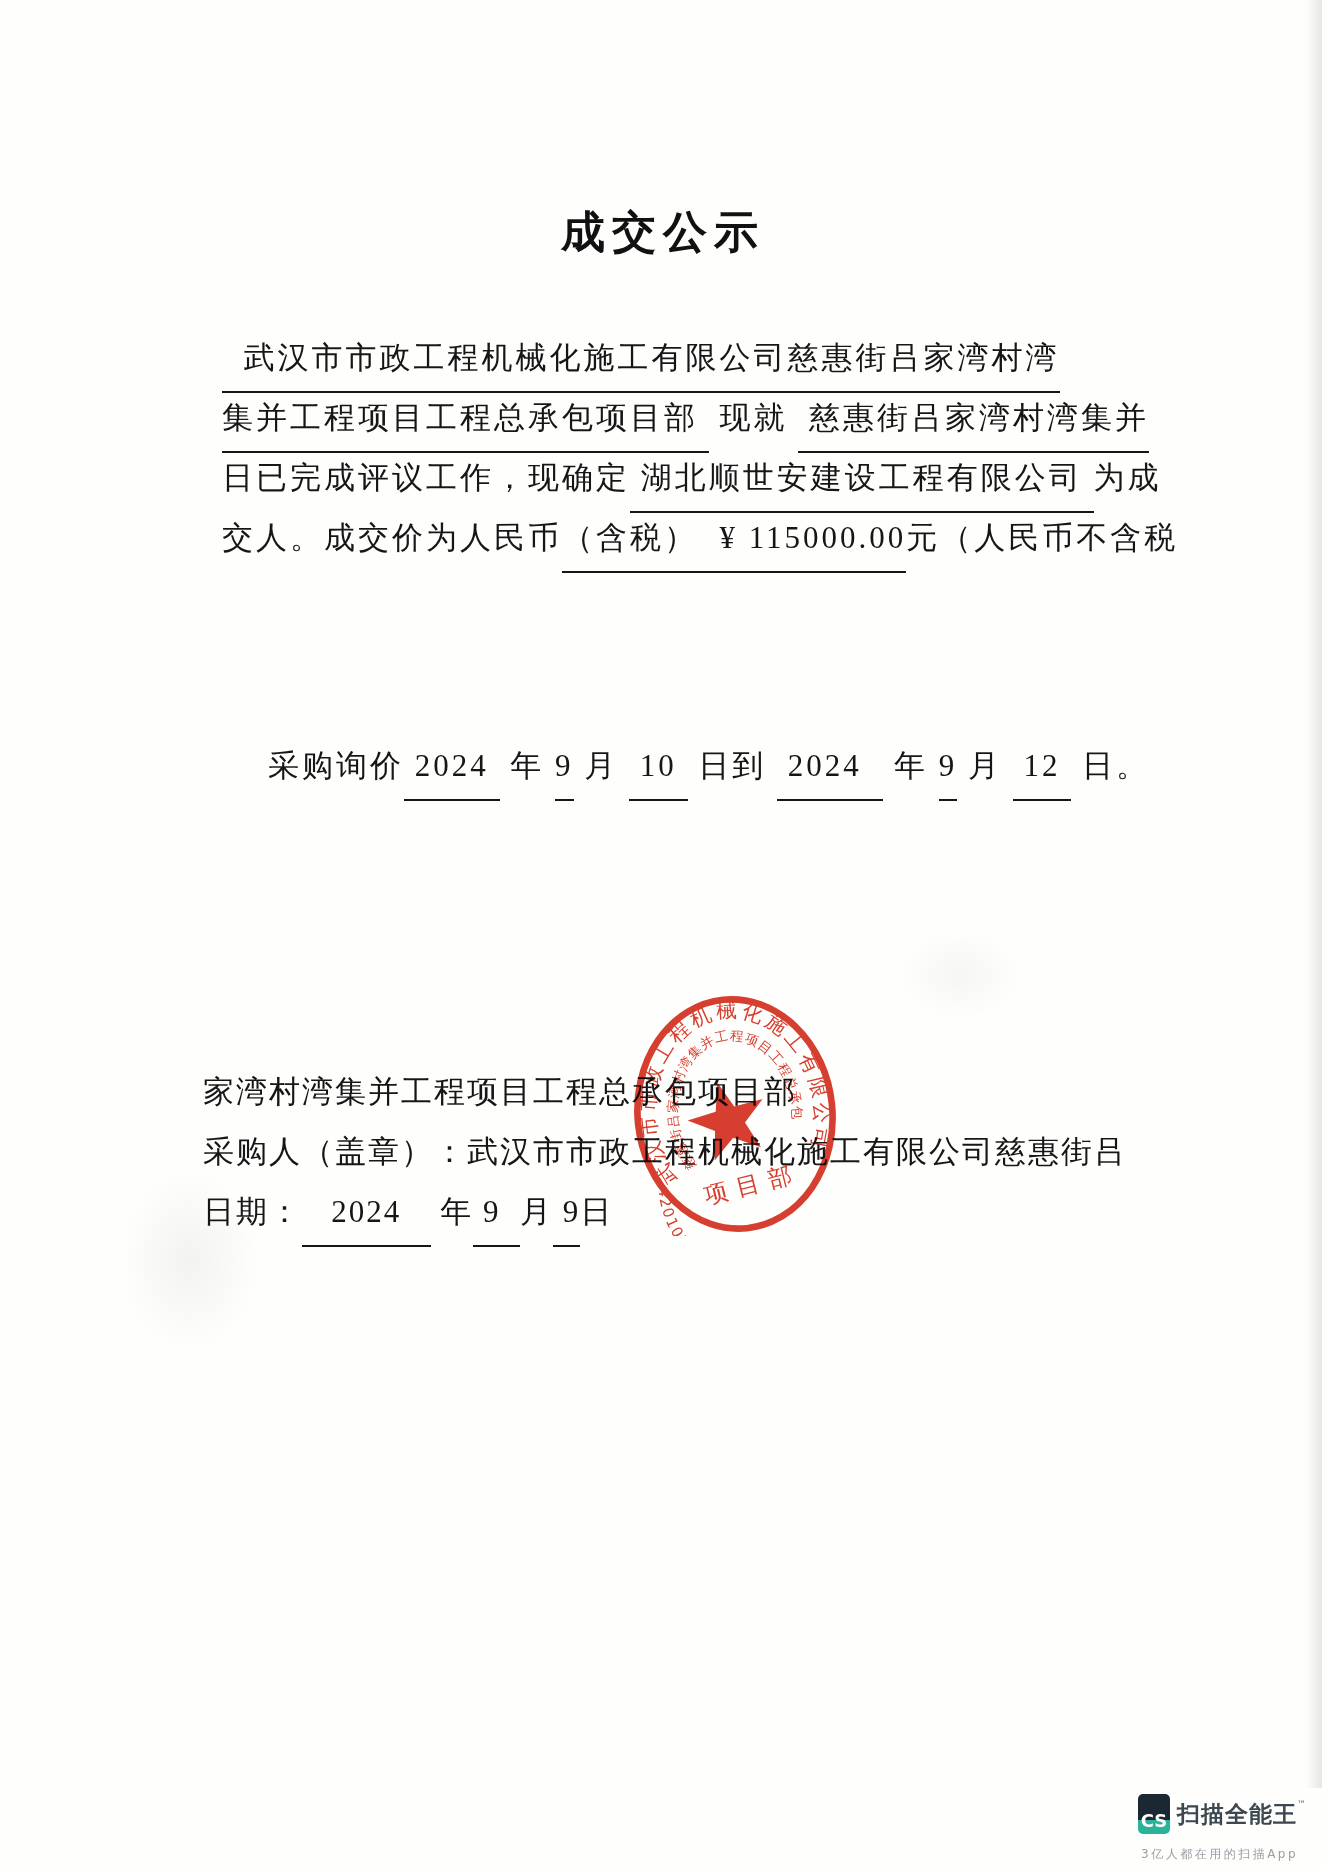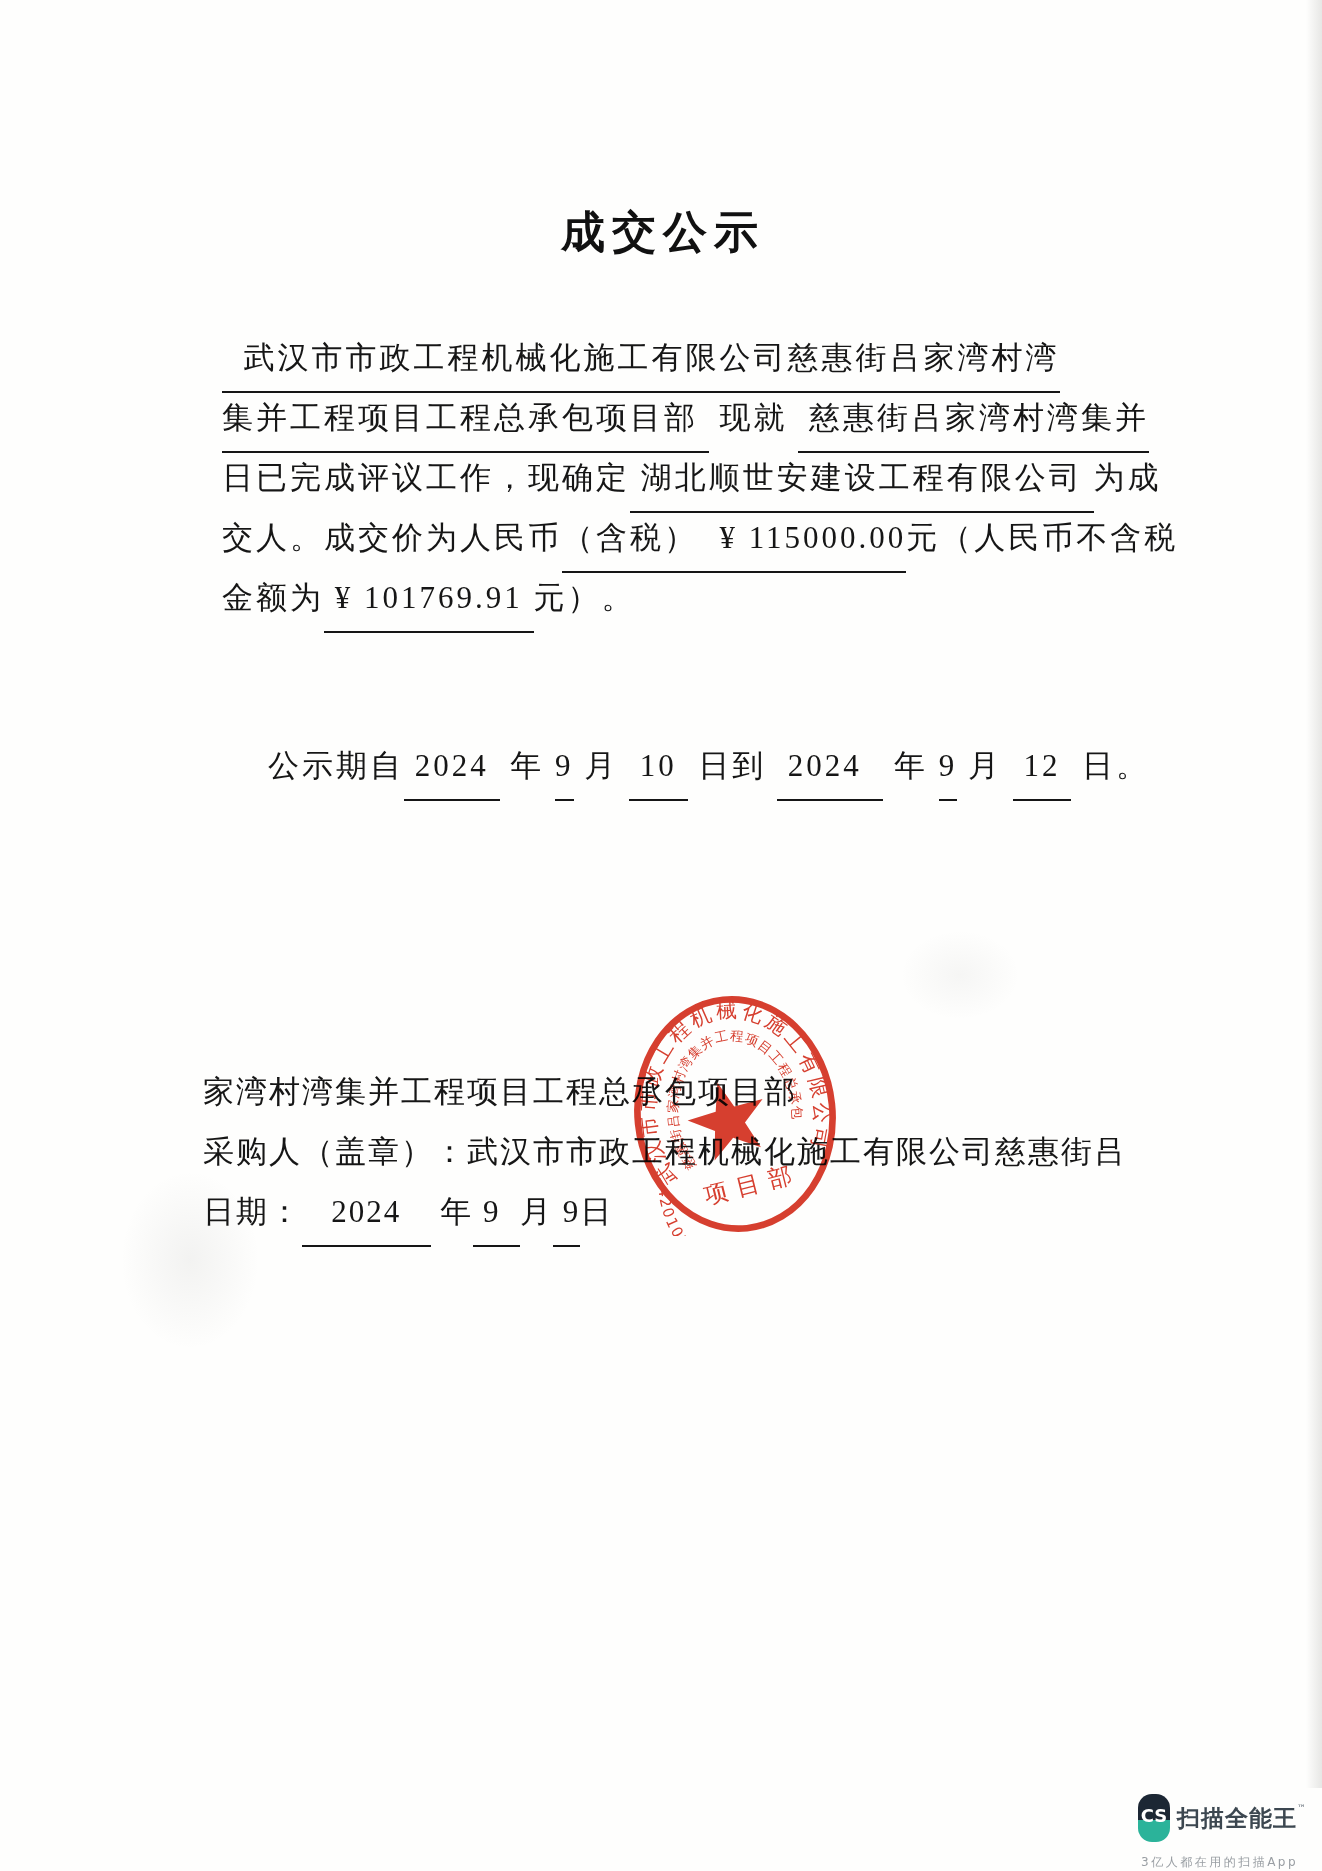--- a/index.html
+++ b/index.html
@@ -20,23 +20,23 @@
   .u{border-bottom:2.5px solid #161616;padding-bottom:16px;}
   .period-line{position:absolute;left:222px;top:742px;width:900px;font-size:31px;
     line-height:48px;letter-spacing:3px;text-indent:46px;white-space:nowrap;}
   .buyer-block{position:absolute;left:203px;top:1062px;width:820px;font-size:31px;
     line-height:60px;letter-spacing:2px;white-space:nowrap;}
   .stamp{position:absolute;left:628px;top:992px;width:214px;height:244px;
     mix-blend-mode:multiply;opacity:0.93;}
   
   .wm{position:absolute;left:1138px;top:1794px;width:170px;height:62px;}
   .wm-row{display:flex;align-items:center;gap:7px;}
-  .wm-logo{width:32px;height:48px;border-radius:14px;position:relative;overflow:hidden;
+  .wm-logo{width:32px;height:40px;border-radius:5px;position:relative;overflow:hidden;
     background:linear-gradient(to bottom, #1c2734 0 26px, #2bb39a 26px 32px);
-    display:flex;align-items:center;justify-content:center;}
+    display:flex;align-items:flex-end;justify-content:center;}
   .wm-logo span{color:#fff;font-family:"DejaVu Sans", sans-serif;font-weight:bold;
     font-size:18px;line-height:26px;margin-top:-5px;}
   .wm-name{font-family:"DejaVu Sans", sans-serif;font-weight:bold;font-size:23px;
     color:#3c4750;letter-spacing:1px;white-space:nowrap;}
   .wm-tm{font-size:9px;color:#8a9299;vertical-align:top;}
   .wm-tag{margin-top:12px;font-family:"DejaVu Sans", sans-serif;font-size:12px;
     color:#999ea3;letter-spacing:2.5px;white-space:nowrap;padding-left:3px;}
 </style>
 </head>
 <body>
@@ -46,25 +46,24 @@
   <div class="smudge1"></div>
   <div class="smudge2"></div>
 
   <div class="doc-title">成交公示</div>
 
   <div class="body-block">
     <div class="line"><span class="u">&nbsp;&nbsp;武汉市市政工程机械化施工有限公司慈惠街吕家湾村湾</span></div>
     <div class="line"><span class="u">集并工程项目工程总承包项目部&nbsp;</span><span>&nbsp;现就&nbsp;</span><span class="u">&nbsp;慈惠街吕家湾村湾集并</span></div>
     <div class="line"><span>日已完成评议工作，现确定</span><span class="u">&nbsp;湖北顺世安建设工程有限公司&nbsp;</span><span>为成</span></div>
     <div class="line"><span>交人。成交价为人民币</span><span class="u">（含税）&nbsp;&nbsp;¥&nbsp;115000.00</span><span>元（人民币不含税</span></div>
-    <div class="line"><span>金额为</span><span class="u">&nbsp;¥&nbsp;101769.91&nbsp;</span><span>元）。</span></div>
   </div>
 
   <div class="period-line">
-    <span>公示期自</span><span class="u">&nbsp;2024&nbsp;</span><span>&nbsp;年&nbsp;</span><span class="u">9</span><span>&nbsp;月&nbsp;</span><span class="u">&nbsp;10&nbsp;</span><span>&nbsp;日到&nbsp;</span><span class="u">&nbsp;2024&nbsp;&nbsp;</span><span>&nbsp;年&nbsp;</span><span class="u">9</span><span>&nbsp;月&nbsp;</span><span class="u">&nbsp;12&nbsp;</span><span>&nbsp;日。</span>
+    <span>采购询价</span><span class="u">&nbsp;2024&nbsp;</span><span>&nbsp;年&nbsp;</span><span class="u">9</span><span>&nbsp;月&nbsp;</span><span class="u">&nbsp;10&nbsp;</span><span>&nbsp;日到&nbsp;</span><span class="u">&nbsp;2024&nbsp;&nbsp;</span><span>&nbsp;年&nbsp;</span><span class="u">9</span><span>&nbsp;月&nbsp;</span><span class="u">&nbsp;12&nbsp;</span><span>&nbsp;日。</span>
   </div>
 
   <div class="buyer-block">
     <div class="line">家湾村湾集并工程项目工程总承包项目部</div>
     <div class="line">采购人（盖章）：武汉市市政工程机械化施工有限公司慈惠街吕</div>
     <div class="line"><span>日期：</span><span class="u">&nbsp;&nbsp;&nbsp;2024&nbsp;&nbsp;&nbsp;</span><span>&nbsp;年</span><span class="u">&nbsp;9&nbsp;&nbsp;</span><span>月</span><span class="u">&nbsp;9</span><span>日</span></div>
   </div>
 
   <svg class="stamp" viewBox="0 0 204 238" xmlns="http://www.w3.org/2000/svg">
     <g transform="rotate(-6 102 119)" fill="#d4301f">

